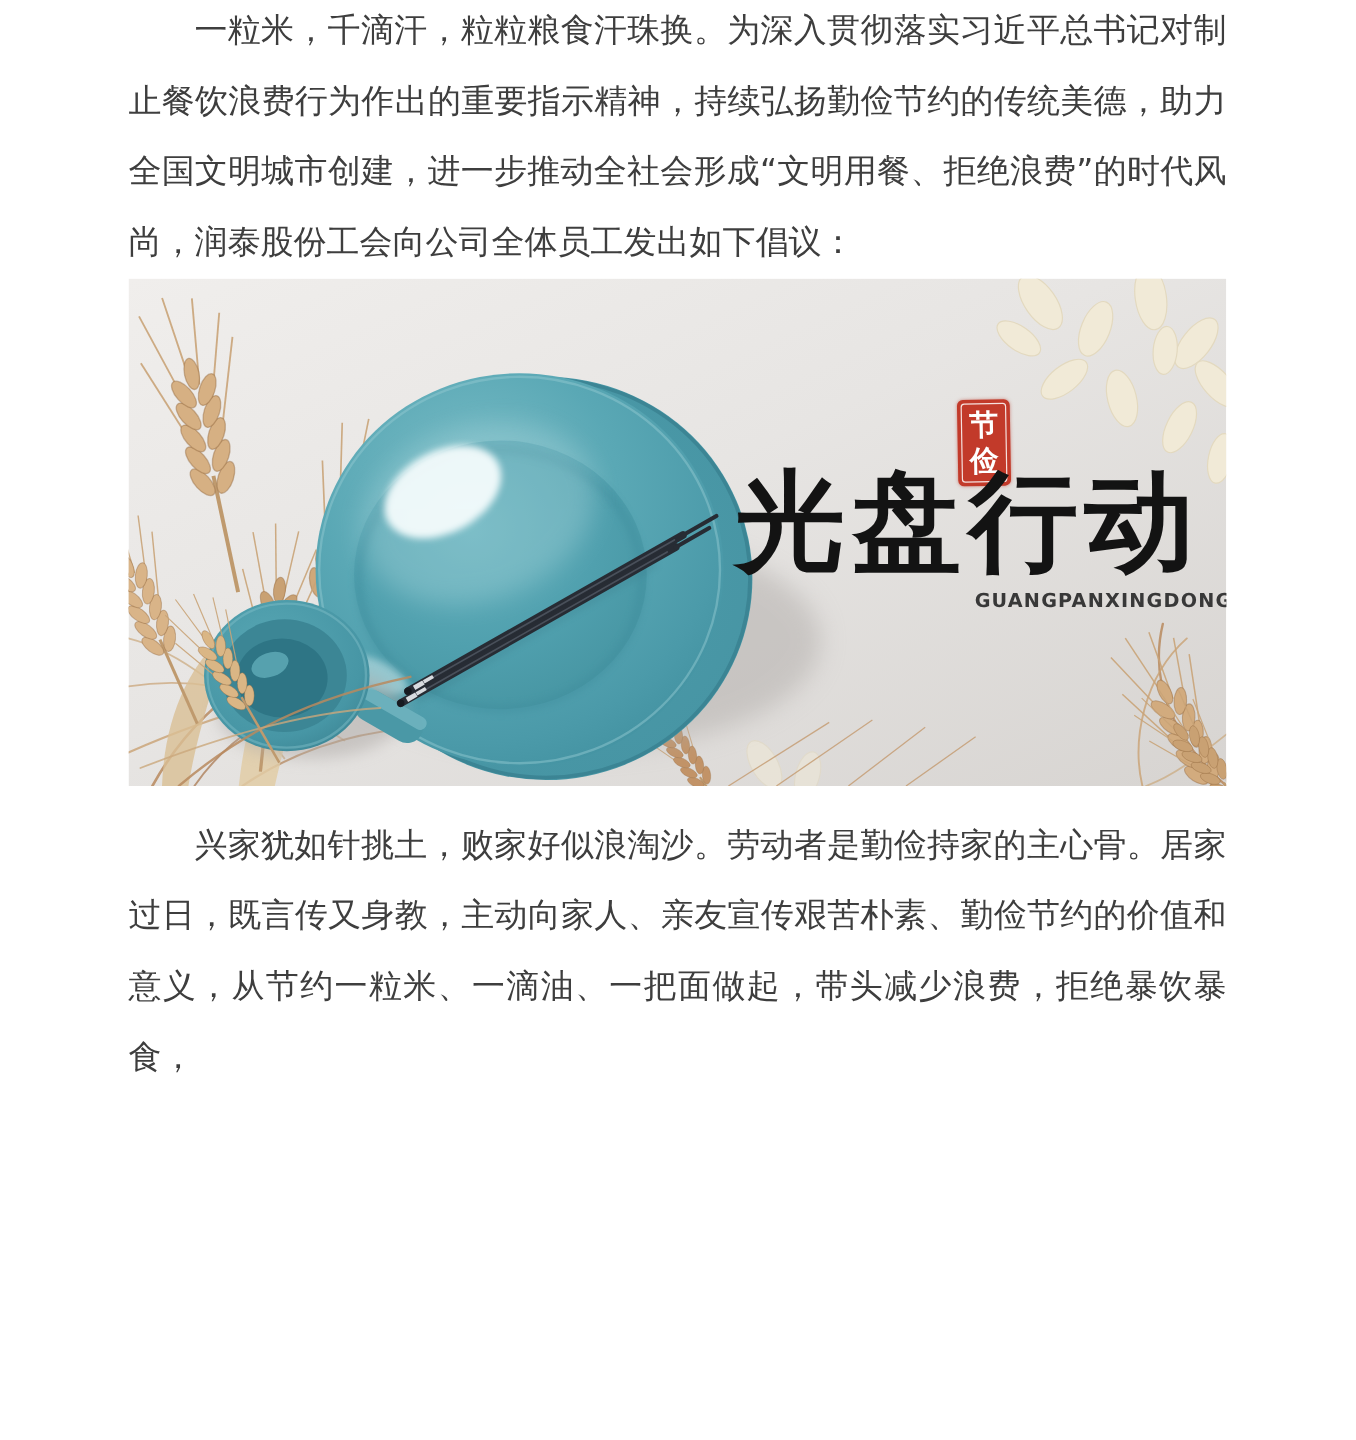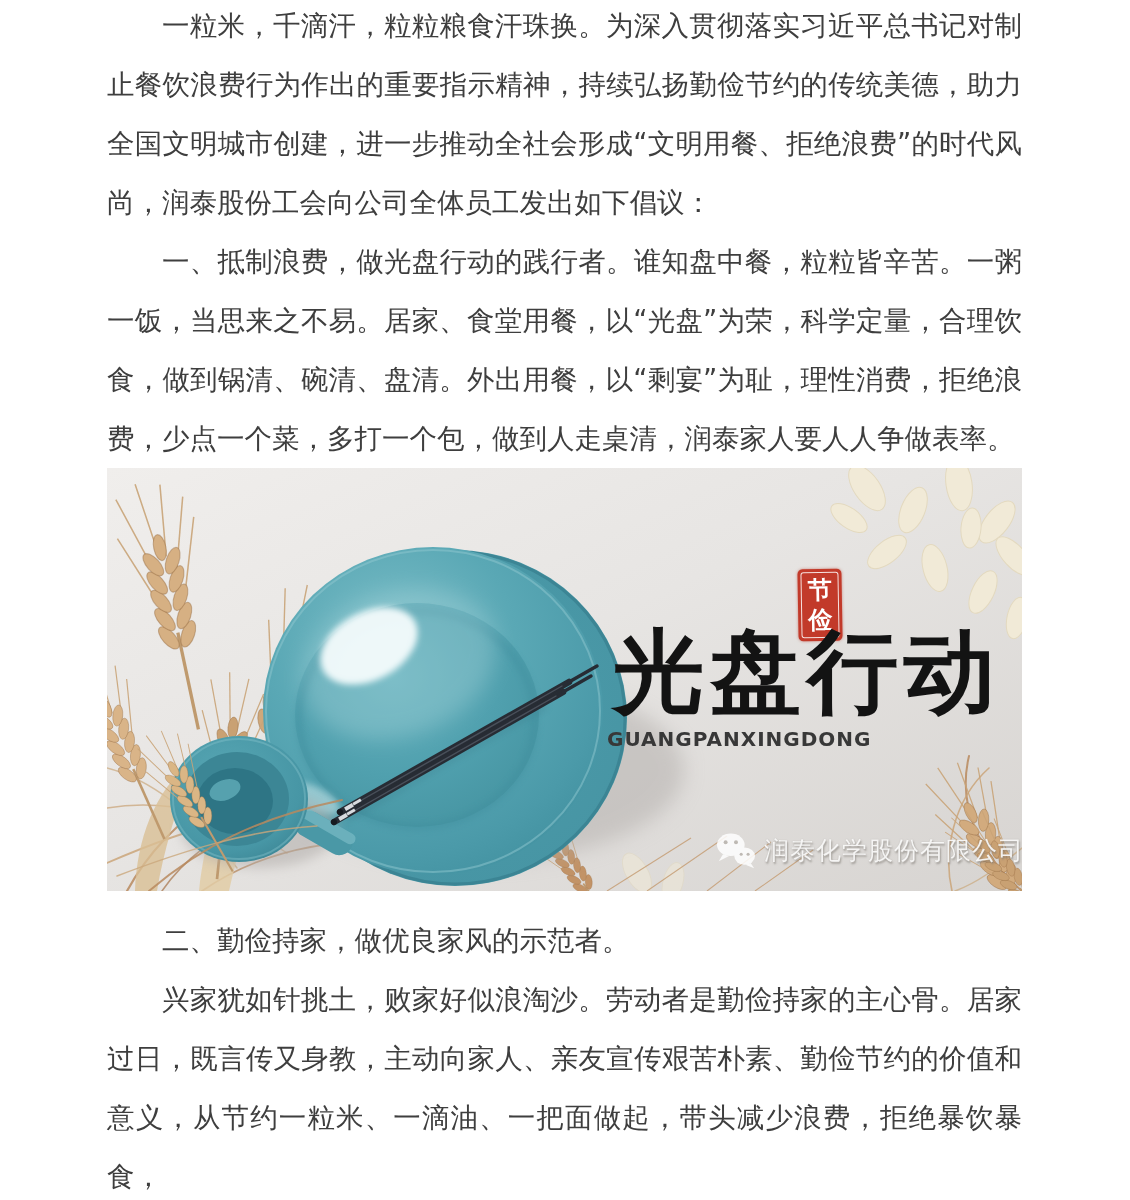--- a/index.html
+++ b/index.html
@@ -26,39 +26,38 @@
     content:"";position:absolute;inset:3px;border:1.5px solid rgba(255,255,255,.85);
     border-radius:3px;
   }
   .seal span{position:relative;color:#ffffff;font-size:24px;line-height:30px;font-weight:700;}
   .cal-title{
     position:absolute;left:500px;top:154px;width:420px;text-align:left;
     font-size:91px;line-height:100px;font-weight:800;color:#131313;
     letter-spacing:6px;white-space:nowrap;text-indent:6px;
   }
   .cal-sub{
-    position:absolute;left:500px;top:259px;width:420px;text-align:left;
-    font-size:20px;font-weight:700;color:#383838;letter-spacing:1px;
+    position:absolute;left:500px;top:259px;width:420px;text-align:right;
+    font-size:16px;font-weight:700;color:#383838;letter-spacing:1px;
   }
   .watermark{
     position:absolute;left:608px;top:363px;display:flex;align-items:center;gap:7px;
   }
   .watermark .co{
     font-size:25px;font-weight:500;letter-spacing:1px;color:rgba(255,255,255,.88);
     text-shadow:1px 2px 2px rgba(125,120,114,.6), 0 0 1px rgba(140,135,128,.5);
     white-space:nowrap;
   }
 </style>
 </head>
 <body>
 
 <div class="page">
 
   <p class="para">一粒米，千滴汗，粒粒粮食汗珠换。为深入贯彻落实习近平总书记对制止餐饮浪费行为作出的重要指示精神，持续弘扬勤俭节约的传统美德，助力全国文明城市创建，进一步推动全社会形成“文明用餐、拒绝浪费”的时代风尚，润泰股份工会向公司全体员工发出如下倡议：</p>
-  <p class="para">一、抵制浪费，做光盘行动的践行者。谁知盘中餐，粒粒皆辛苦。一粥一饭，当思来之不易。居家、食堂用餐，以“光盘”为荣，科学定量，合理饮食，做到锅清、碗清、盘清。外出用餐，以“剩宴”为耻，理性消费，拒绝浪费，少点一个菜，多打一个包，做到人走桌清，润泰家人要人人争做表率。</p>
 
   <div class="banner">
     <svg class="art" width="915" height="423" viewBox="0 0 915 423" xmlns="http://www.w3.org/2000/svg">
       <defs>
         <linearGradient id="gbg" x1="0" y1="0" x2="1" y2="1">
           <stop offset="0" stop-color="#f0eeec"></stop>
           <stop offset="0.45" stop-color="#e7e5e3"></stop>
           <stop offset="1" stop-color="#d7d4d1"></stop>
         </linearGradient>
         <radialGradient id="gplate" cx="0.38" cy="0.3" r="0.8">
@@ -214,31 +213,17 @@
     </svg>
 
     <div class="seal">
       <span>节</span>
       <span>俭</span>
     </div>
 
     <div class="cal-title">光盘行动</div>
     <div class="cal-sub">GUANGPANXINGDONG</div>
 
-    <div class="watermark">
-      <svg width="42" height="38" viewBox="0 0 48 44" style="opacity:.85">
-        <ellipse cx="18" cy="16" rx="16" ry="13" fill="#ffffff"></ellipse>
-        <path d="M 9,27 L 4,35 L 16,29 Z" fill="#ffffff"></path>
-        <circle cx="12" cy="13" r="2.3" fill="#b9b4ae"></circle>
-        <circle cx="24" cy="13" r="2.3" fill="#b9b4ae"></circle>
-        <ellipse cx="34" cy="29" rx="12" ry="10" fill="#ffffff"></ellipse>
-        <path d="M 41,37 L 45,43 L 35,39 Z" fill="#ffffff"></path>
-        <circle cx="30" cy="27" r="1.8" fill="#b9b4ae"></circle>
-        <circle cx="38" cy="27" r="1.8" fill="#b9b4ae"></circle>
-      </svg>
-      <span class="co">润泰化学股份有限公司</span>
-    </div>
   </div>
 
-  <p class="para">二、勤俭持家，做优良家风的示范者。</p>
   <p class="para">兴家犹如针挑土，败家好似浪淘沙。劳动者是勤俭持家的主心骨。居家过日，既言传又身教，主动向家人、亲友宣传艰苦朴素、勤俭节约的价值和意义，从节约一粒米、一滴油、一把面做起，带头减少浪费，拒绝暴饮暴食，</p>
 
 </div>
 
 </body></html>

